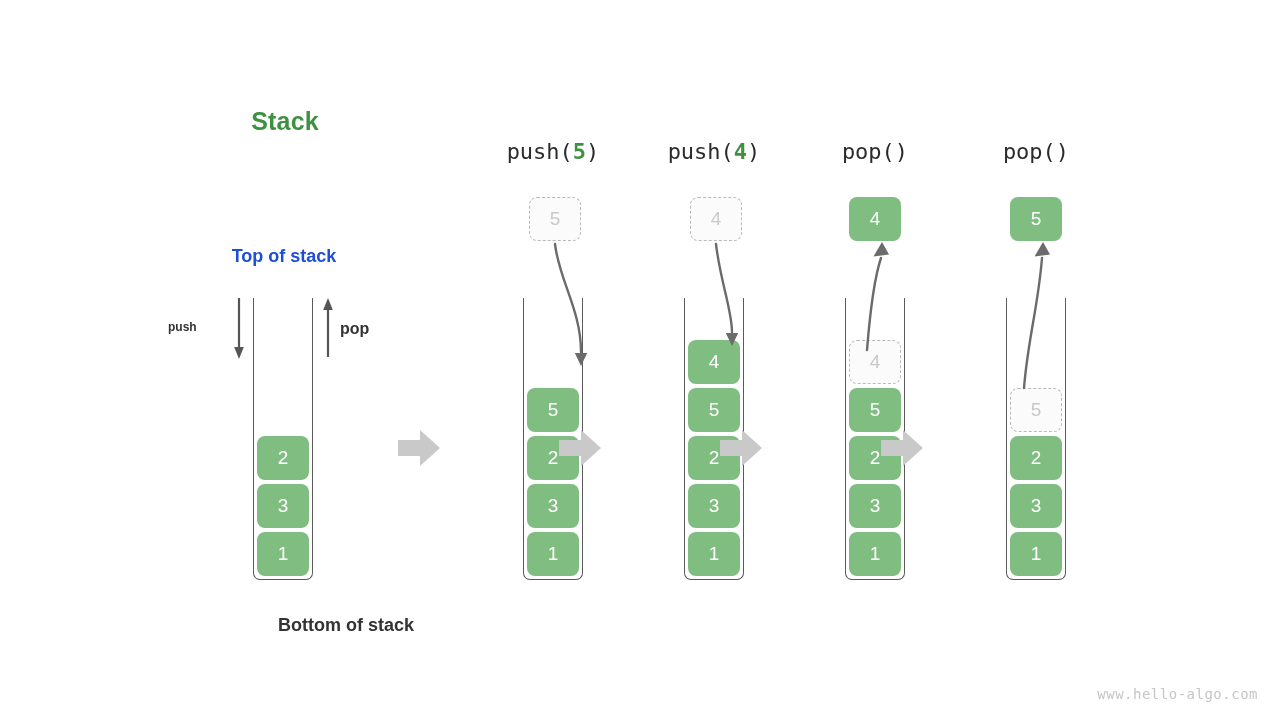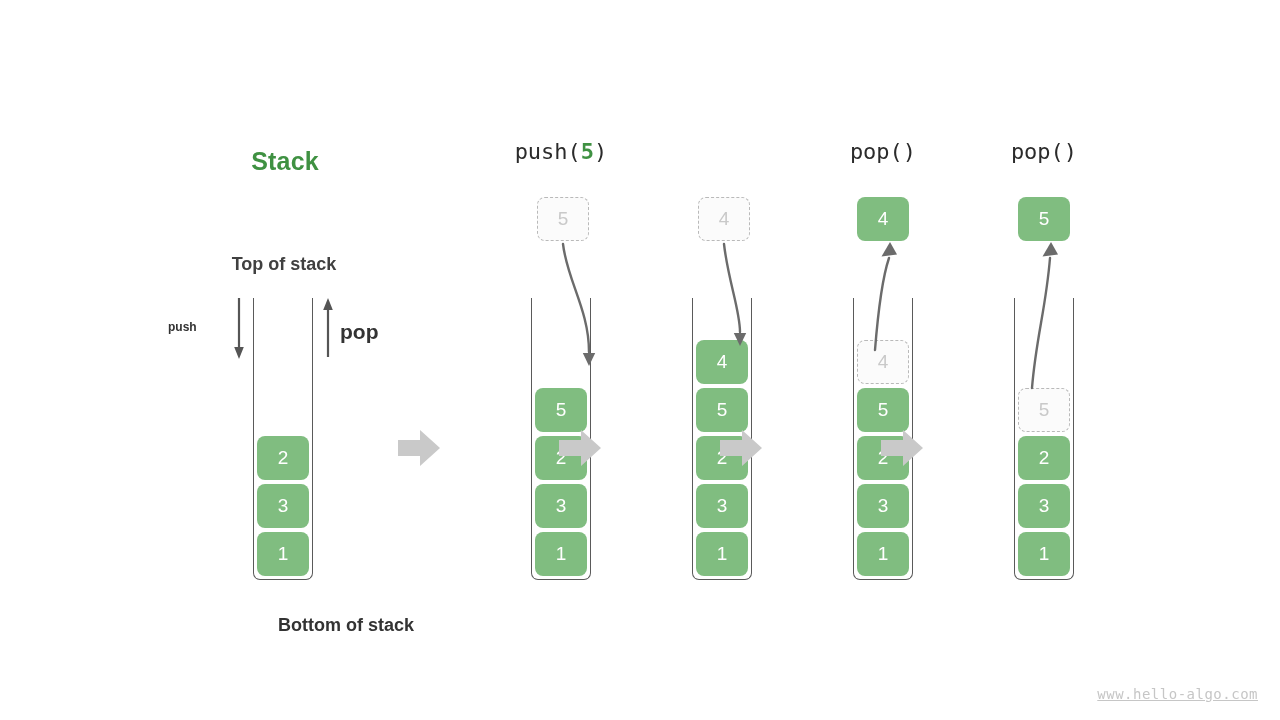--- a/index.html
+++ b/index.html
@@ -19,46 +19,44 @@
   .abs { position: absolute; }
 
   
   #stack-title {
     left: 0; top: 107px; width: 570px;
     text-align: center;
     font-size: 25px;
     font-weight: bold;
     color: #3f9142;
     letter-spacing: 0.2px;
-    margin-top: 40px;
   }
   #top-of-stack-label {
     left: 154px; top: 246px; width: 260px;
     text-align: center;
     font-size: 18px;
     font-weight: bold;
-    color: #404040;
-    margin-top: 8px;
+    color: #1d4ed8;
   }
   #bottom-of-stack-label {
     left: 154px; top: 615px; width: 260px;
     text-align: right;
     font-size: 18px;
     font-weight: bold;
     color: #333333;
   }
   #push-label {
     left: 168px; top: 320px;
     font-size: 12px;
     font-weight: bold;
     color: #333333;
   }
   #pop-label {
     left: 340px; top: 320px;
-    font-size: 21px;
+    font-size: 16px;
     font-weight: bold;
     color: #333333;
   }
 
   
   .op-label {
     top: 139px;
     width: 160px;
     text-align: center;
     font-family: "DejaVu Sans Mono", "Liberation Mono", monospace;
@@ -113,21 +111,20 @@
   
   .step-arrow { fill: #c9c9c9; }
 
   
   #watermark {
     right: 22px; bottom: 18px;
     font-family: "DejaVu Sans Mono", "Liberation Mono", monospace;
     font-size: 14px;
     color: #c6c6c6;
     letter-spacing: 0.5px;
-    text-decoration: underline;
   }
 </style>
 </head>
 <body>
 
 <div class="abs" id="stack-title">Stack</div>
 
 <div class="abs" id="top-of-stack-label">Top of stack</div>
 <div class="abs" id="bottom-of-stack-label">Bottom of stack</div>
 <div class="abs" id="push-label">push</div>
@@ -144,34 +141,35 @@
   </g>
 </svg>
 
 <div class="abs stack-container" style="left:253px; top:298px;"></div>
 <div class="abs" id="initial-cells" style="left: 257px; top: 436px; display: flex; flex-direction: column; gap: 4px;">
     <div class="cell filled">2</div>
     <div class="cell filled">3</div>
     <div class="cell filled">1</div>
   </div>
 
-<div class="abs" id="steps-root" style="left:12px; top:0; width:1093px; height:720px;">
+<div class="abs" id="steps-root" style="left:4px; top:0; width:1093px; height:720px;">
     <div class="abs op-label" style="left: 469px;"><span>push(</span><span class="arg">5</span><span>)</span></div>
     <div class="abs cell ghost" style="left: 525px; top: 197px;">5</div>
     <div class="abs stack-container" style="left: 519px; top: 298px;"></div>
     <div class="abs" style="left: 523px; top: 388px; display: flex; flex-direction: column; gap: 4px;">
       <div class="cell filled">5</div>
       <div class="cell filled">2</div>
       <div class="cell filled">3</div>
       <div class="cell filled">1</div>
     </div>
     <svg class="abs" width="120" height="180" viewBox="0 0 120 180" style="left: 489px; top: 240px;">
       <path class="curve" d="M 62 4 C 66 40, 88 70, 88 112"></path>
       <polygon class="curve-head" points="88,126 81.8,113 94.2,113"></polygon>
     </svg>
+    <div class="abs op-label" style="left: 630px;"><span>push(</span><span class="arg">4</span><span>)</span></div>
     <div class="abs cell ghost" style="left: 686px; top: 197px;">4</div>
     <div class="abs stack-container" style="left: 680px; top: 298px;"></div>
     <div class="abs" style="left: 684px; top: 340px; display: flex; flex-direction: column; gap: 4px;">
       <div class="cell filled">4</div>
       <div class="cell filled">5</div>
       <div class="cell filled">2</div>
       <div class="cell filled">3</div>
       <div class="cell filled">1</div>
     </div>
     <svg class="abs" width="120" height="180" viewBox="0 0 120 180" style="left: 650px; top: 240px;">

